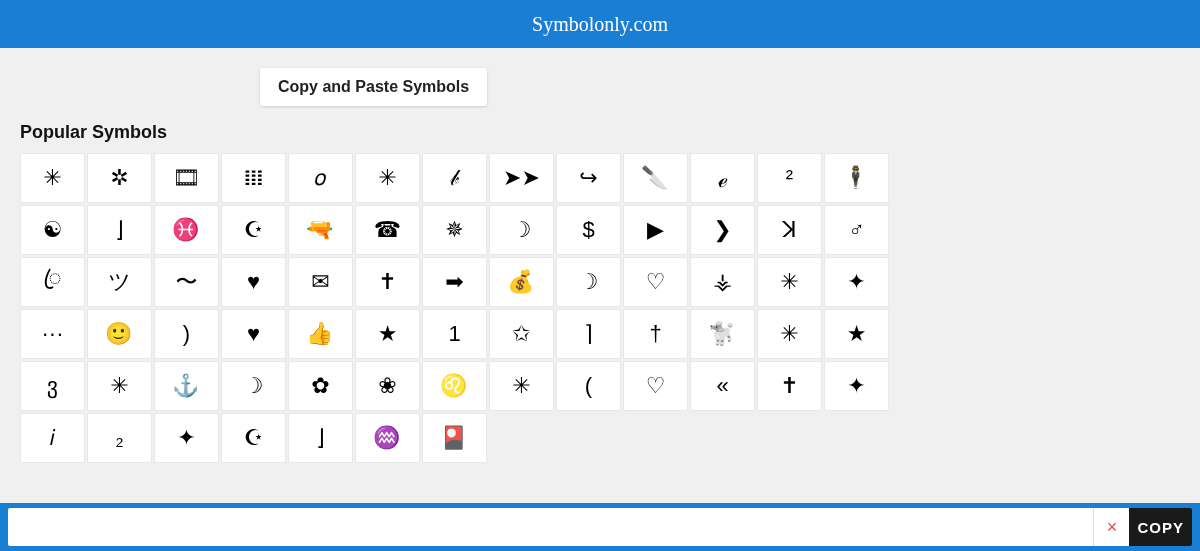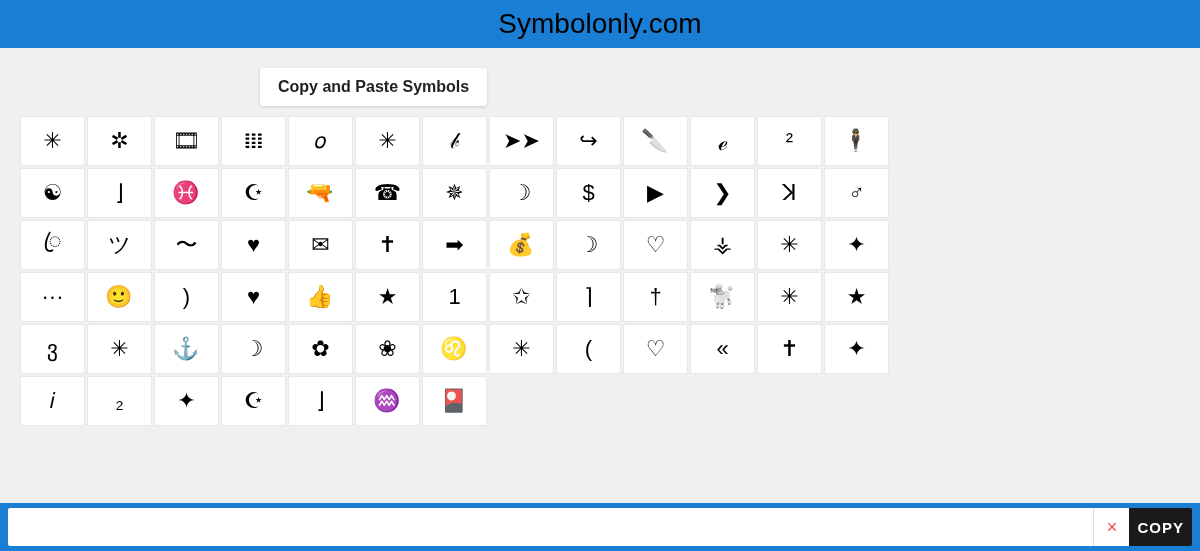--- a/index.html
+++ b/index.html
@@ -12,23 +12,24 @@
 
     
     #header {
       background: #1a7fd4;
       height: 48px;
       display: flex;
       align-items: center;
       justify-content: center;
     }
     #header-title {
-      color: #000000;
-      font-size: 28px;
+      color: #ffffff;
+      font-size: 20px;
       font-weight: 500;
+      font-family: Liberation Serif, serif;
     }
 
     
     #main {
       background: #f0f0f0;
       padding: 10px 20px;
     }
 
     
     #breadcrumb-area {
@@ -133,20 +134,21 @@
   <span id="header-title">Symbolonly.com</span>
 </div>
 
 <div id="main">
   
   <div id="breadcrumb-area">
     <span id="breadcrumb-label">Copy and Paste Symbols</span>
   </div>
 
   
+  <div id="section-title">Popular Symbols</div>
 
   
   <div id="symbols-grid">
   <div class="symbol-cell">✳</div>
       <div class="symbol-cell">✲</div>
       <div class="symbol-cell">🎞</div>
       <div class="symbol-cell">𝍖</div>
       <div class="symbol-cell">𝑜</div>
       <div class="symbol-cell">✳</div>
       <div class="symbol-cell">𝒷</div>

